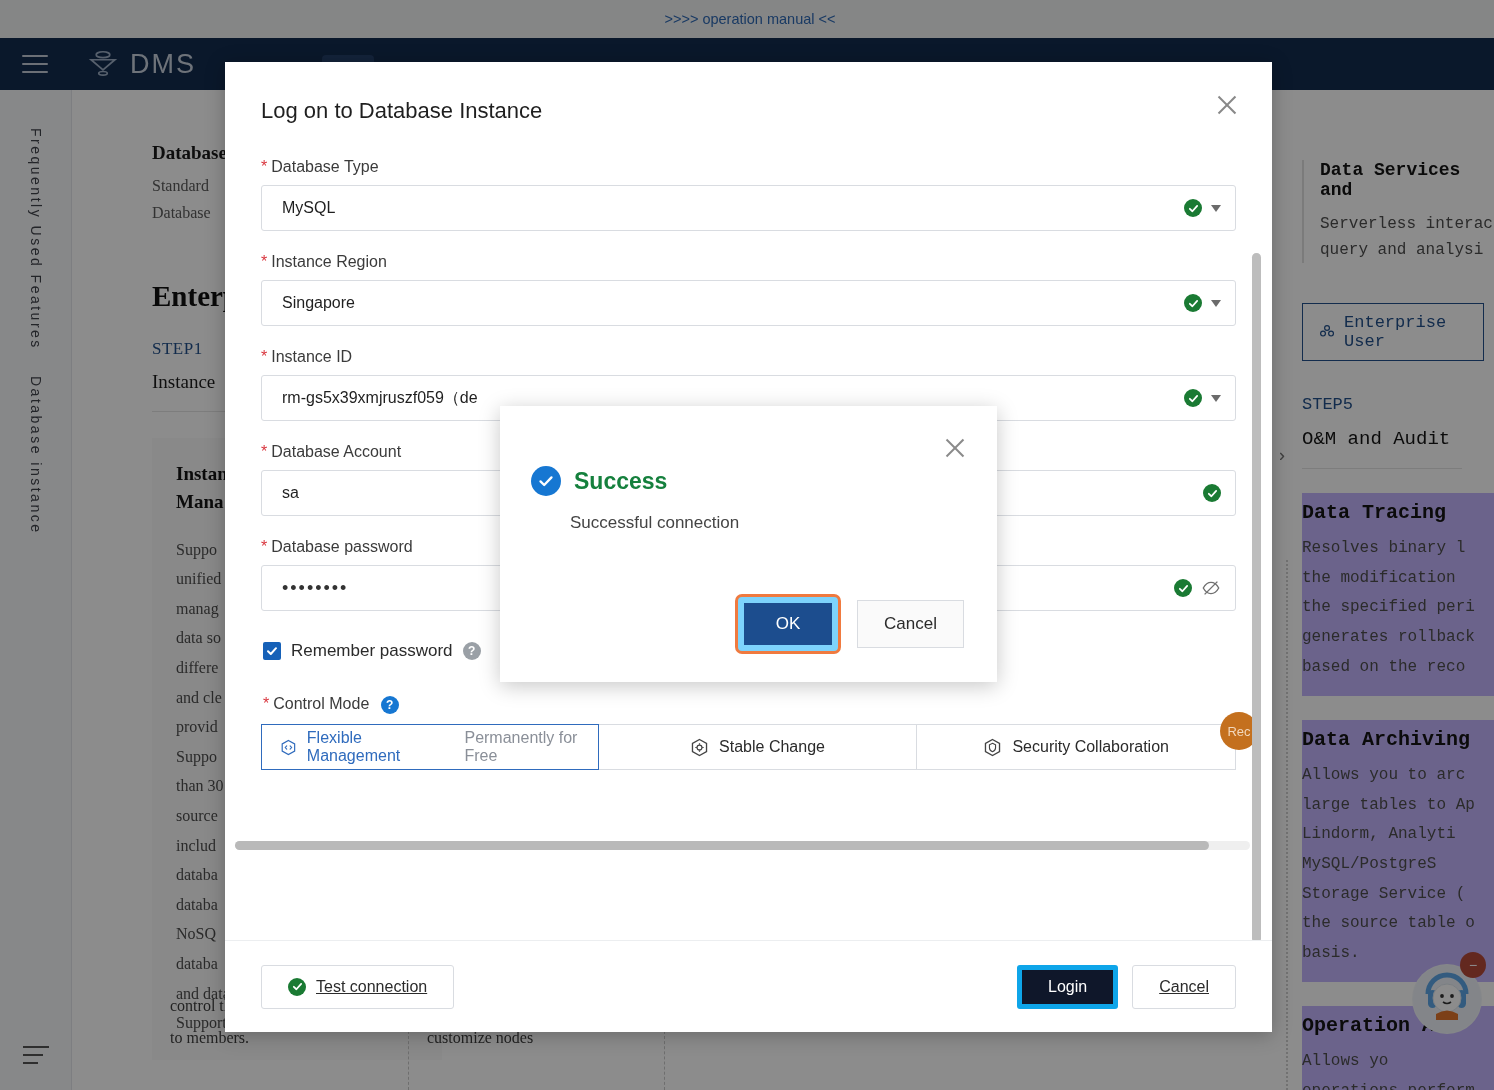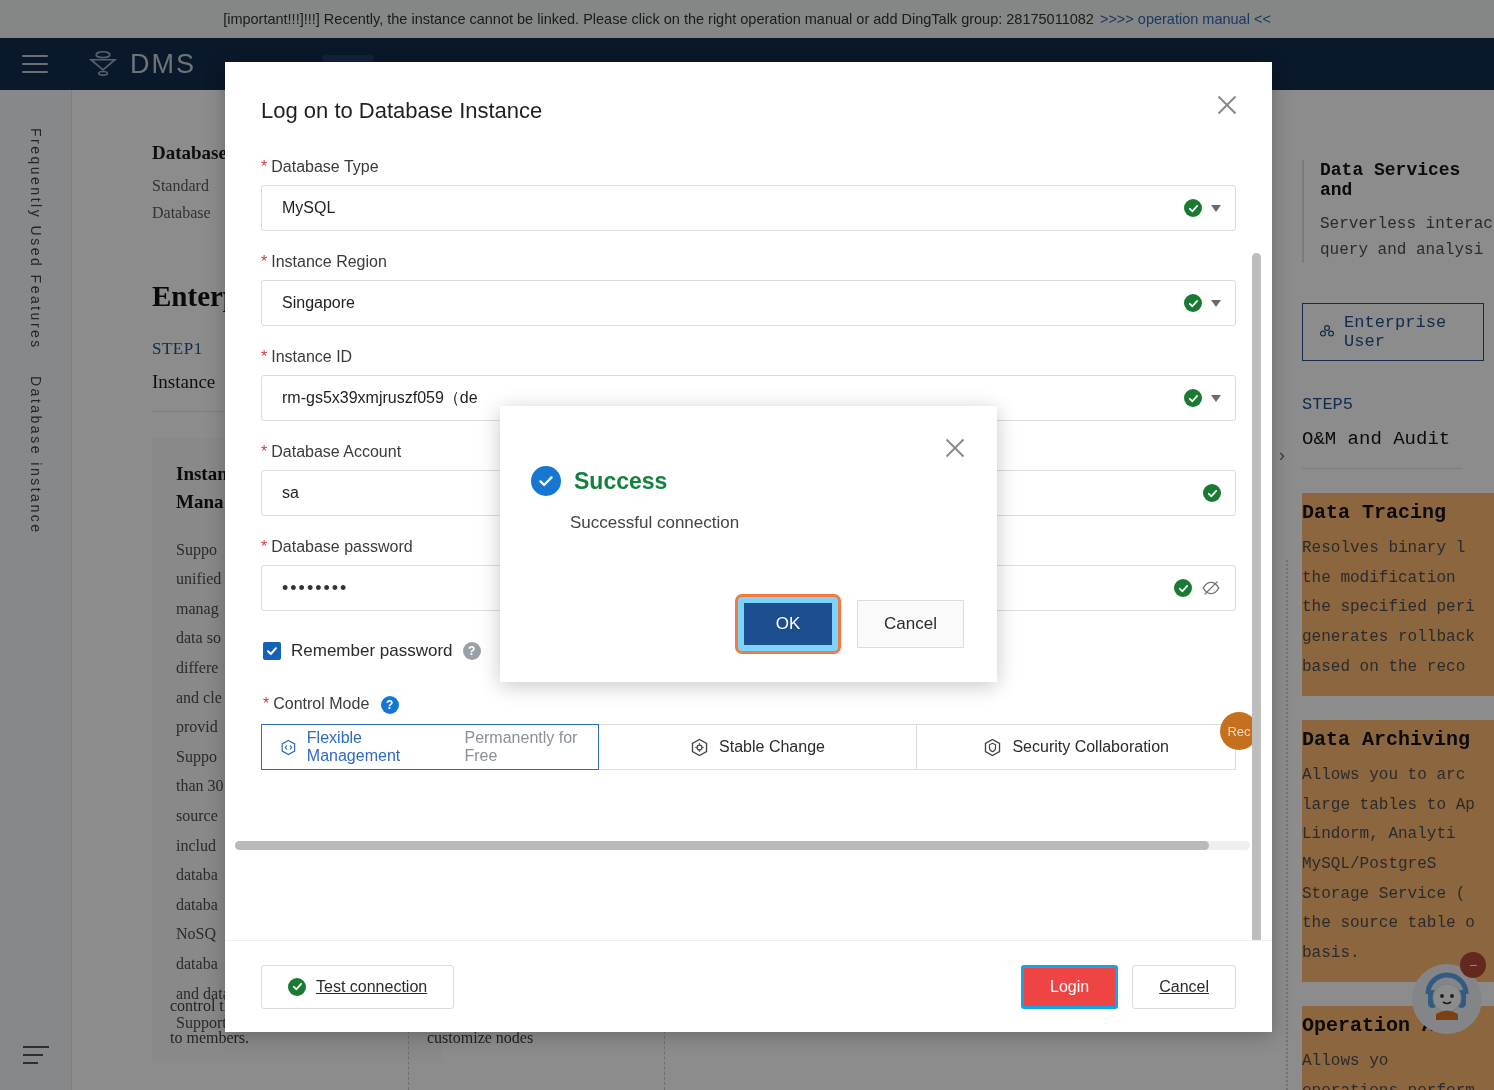--- a/index.html
+++ b/index.html
@@ -89,21 +89,21 @@
   .rp-block h4 { font-size: 18px; color: #151515; font-weight: bold; }
   .rp-block p { font-size: 16px; color: #4f4f4f; line-height: 1.6; margin-top: 12px; }
   .ent-user-btn {
     margin-top: 40px; border: 1px solid #23518c; color: #23518c;
     display: inline-flex; align-items: center; gap: 9px;
     padding: 9px 16px; font-size: 17px; background: #fff; width: 182px;
   }
   .rp-step { font-size: 17px; color: #23518c; margin-top: 34px; }
   .rp-steptitle { font-size: 19px; color: #151515; margin-top: 14px; }
   .rp-hr { border: none; border-top: 1px solid #e3e3e3; margin-top: 18px; width: 160px; }
-  .rp-feat { margin-top: 24px; background: #fdba74; padding: 8px 0 14px 0; }
+  .rp-feat { margin-top: 24px; background: #c4b5fd; padding: 8px 0 14px 0; }
   .rp-feat h5 { font-size: 20px; color: #141414; font-weight: bold; }
   .rp-feat p { font-size: 16px; color: #4f4f4f; line-height: 1.85; margin-top: 10px; }
   .rp-collapse { position: absolute; left: -6px; top: 355px; color: #777; font-size: 19px; }
   .rp-dotted { position: absolute; left: 6px; top: 470px; bottom: 0; border-left: 2px dotted #cfcfcf; }
 
   
   .chat-widget { position: absolute; right: 12px; bottom: 56px; width: 70px; height: 70px; }
   .chat-avatar { width: 70px; height: 70px; border-radius: 50%; background: #f3f6fa; }
   .chat-close { position: absolute; right: -4px; top: -12px; width: 26px; height: 26px;
     border-radius: 50%; background: #b5493a; color: #fff; font-size: 14px;
@@ -177,21 +177,21 @@
   .hscroll { position: absolute; left: 10px; right: 22px; bottom: 90px; height: 9px; background: #efefef; border-radius: 5px; }
   .hscroll-thumb { position: absolute; left: 0; top: 0; height: 9px; width: 96%; background: #b9b9b9; border-radius: 5px; }
 
   .modal-foot {
     height: 92px; border-top: 1px solid #eceef0; display: flex; align-items: center;
     padding: 0 36px; gap: 14px;
   }
   .btn { height: 44px; padding: 0 26px; font-size: 16px; border-radius: 3px; cursor: pointer;
     display: inline-flex; align-items: center; justify-content: center; gap: 10px; }
   .btn-default { border: 1px solid #d9dce1; background: #fff; color: #2b2b2b; text-decoration: underline; }
-  .btn-primary { background: #ef4444; color: #fff; border: 3px solid #0ea5e9; }
+  .btn-primary { background: #0f172a; color: #fff; border: 5px solid #0ea5e9; }
   .spacer { flex: 1; }
 
   
   .succ {
     position: absolute; left: 500px; top: 406px; width: 497px; height: 276px;
     background: #fff; box-shadow: 0 4px 20px rgba(0,0,0,.22);
   }
   .succ-x { position: absolute; right: 28px; top: 28px; width: 28px; height: 28px; cursor: pointer; }
   .succ-x::before, .succ-x::after {
     content: ""; position: absolute; left: 2px; top: 13px; width: 24px; height: 2px; background: #8a8a8a;
@@ -212,21 +212,20 @@
     padding: 0 26px; font-size: 17px; display: flex; align-items: center; cursor: pointer; }
 </style>
 </head>
 <body>
 
 <div id="root">
 
   <div class="bg-layer">
 
     <div class="notice-bar">
-      <span>[important!!!]!!!] Recently, the instance cannot be linked. Please click on the right operation manual or add DingTalk group: 28175011082</span>
       <span class="link">&gt;&gt;&gt;&gt; operation manual &lt;&lt;</span>
     </div>
 
     <div class="topbar">
       <div class="hamburger">
         <span></span>
           <span></span>
           <span></span>
       </div>
       <div class="brand">

